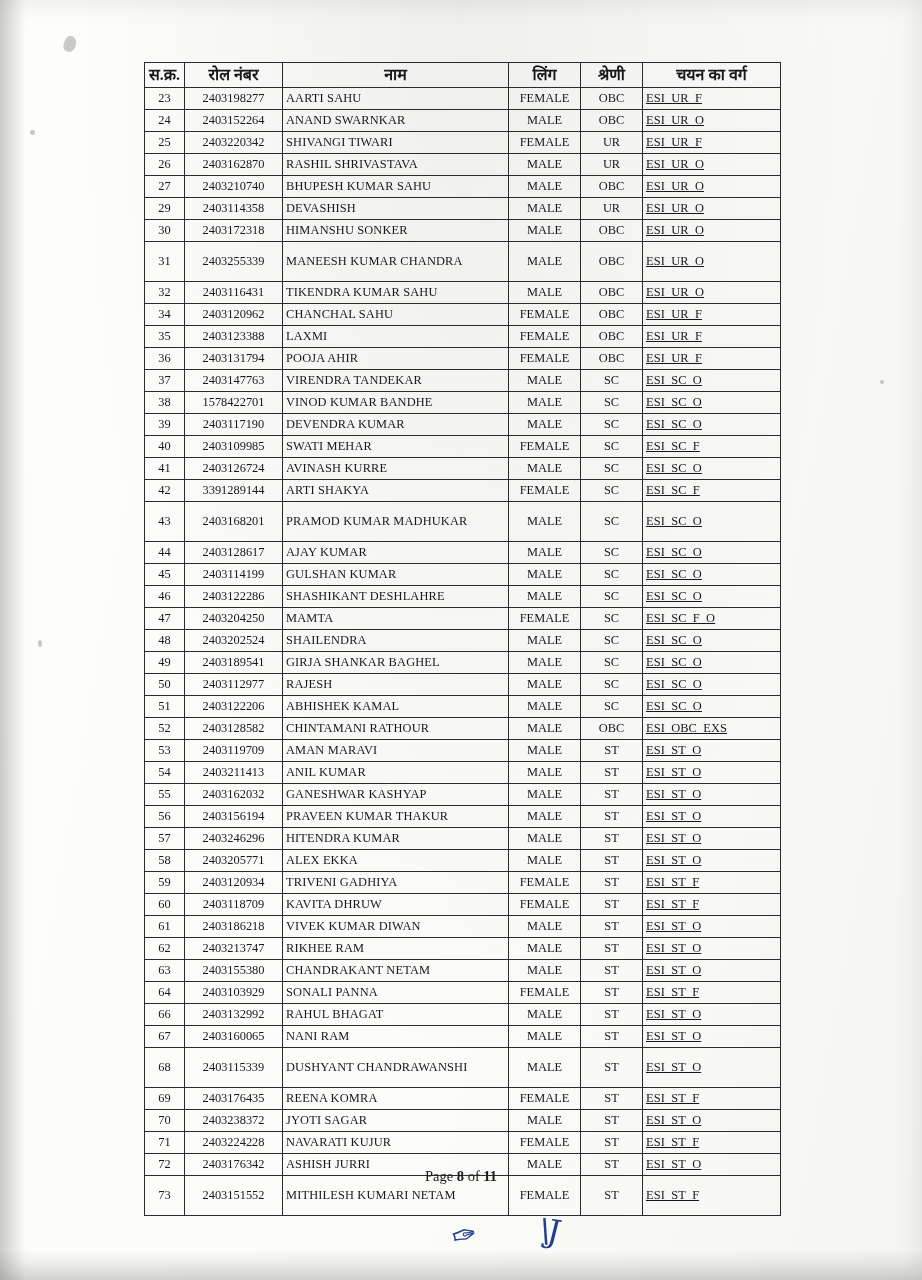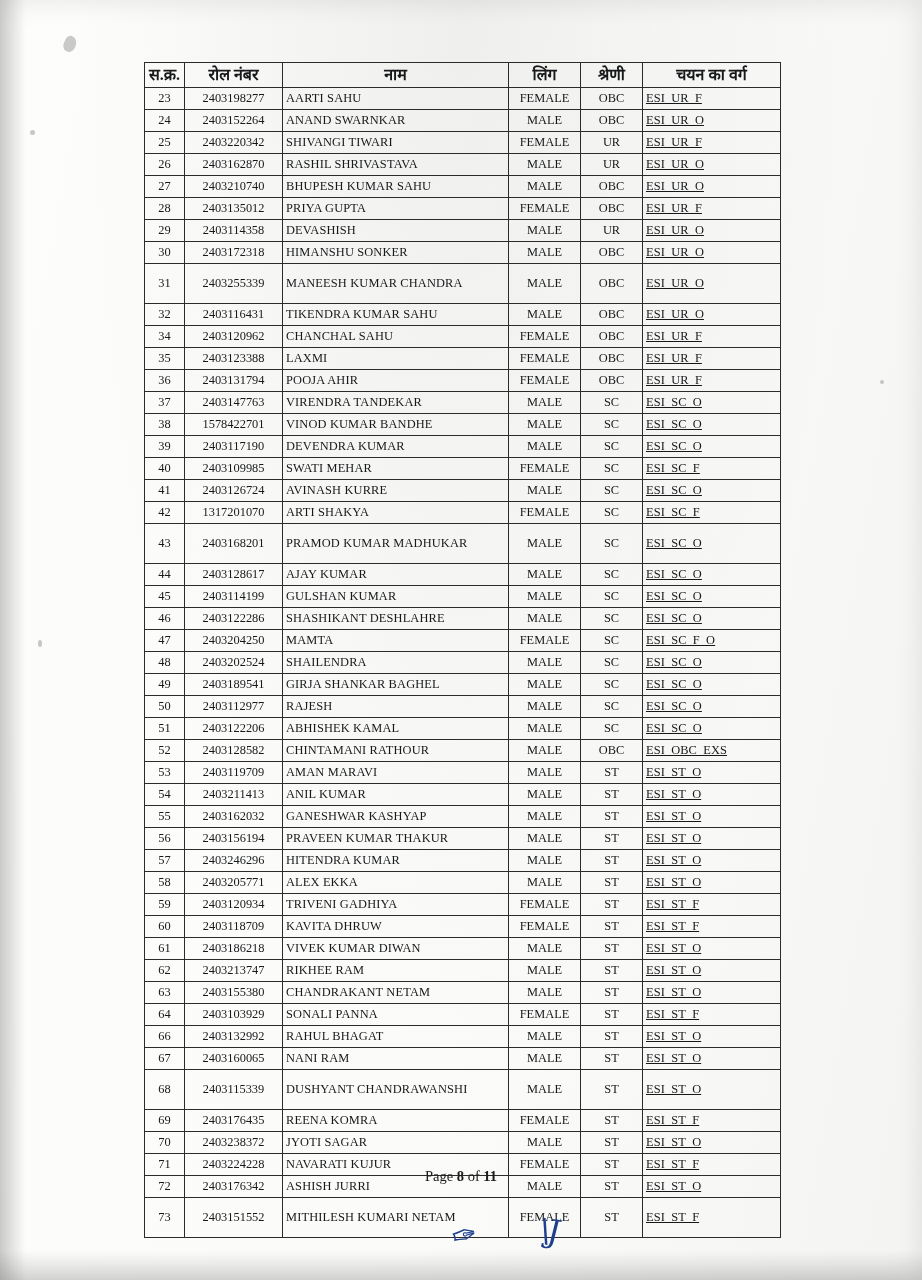--- a/index.html
+++ b/index.html
@@ -194,28 +194,20 @@
           </tr>
           <tr>
             <td class="sno">27</td>
             <td class="roll">2403210740</td>
             <td class="name">BHUPESH KUMAR SAHU</td>
             <td class="gender">MALE</td>
             <td class="cat">OBC</td>
             <td class="sel">ESI_UR_O</td>
           </tr>
           <tr>
-            <td class="sno">28</td>
-            <td class="roll">2403135012</td>
-            <td class="name">PRIYA GUPTA</td>
-            <td class="gender">FEMALE</td>
-            <td class="cat">OBC</td>
-            <td class="sel">ESI_UR_F</td>
-          </tr>
-          <tr>
             <td class="sno">29</td>
             <td class="roll">2403114358</td>
             <td class="name">DEVASHISH</td>
             <td class="gender">MALE</td>
             <td class="cat">UR</td>
             <td class="sel">ESI_UR_O</td>
           </tr>
           <tr>
             <td class="sno">30</td>
             <td class="roll">2403172318</td>
@@ -299,21 +291,21 @@
           <tr>
             <td class="sno">41</td>
             <td class="roll">2403126724</td>
             <td class="name">AVINASH KURRE</td>
             <td class="gender">MALE</td>
             <td class="cat">SC</td>
             <td class="sel">ESI_SC_O</td>
           </tr>
           <tr>
             <td class="sno">42</td>
-            <td class="roll">1317201070</td>
+            <td class="roll">3391289144</td>
             <td class="name">ARTI SHAKYA</td>
             <td class="gender">FEMALE</td>
             <td class="cat">SC</td>
             <td class="sel">ESI_SC_F</td>
           </tr>
           <tr class="two-line">
             <td class="sno">43</td>
             <td class="roll">2403168201</td>
             <td class="name">PRAMOD KUMAR MADHUKAR</td>
             <td class="gender">MALE</td>

